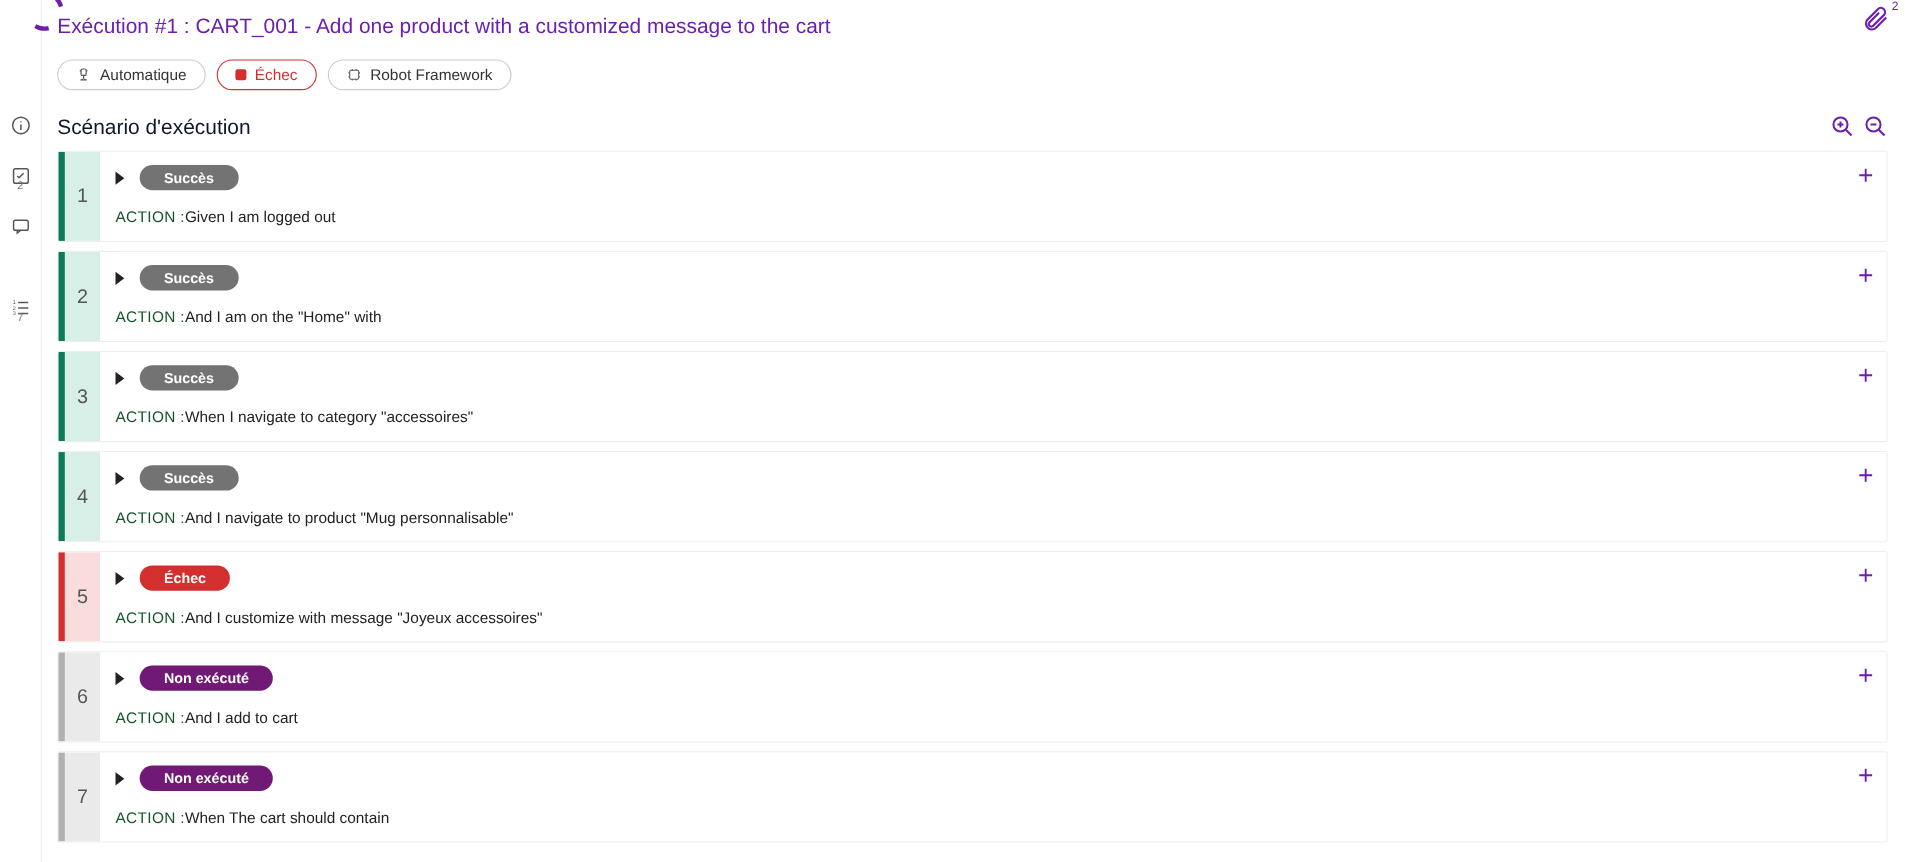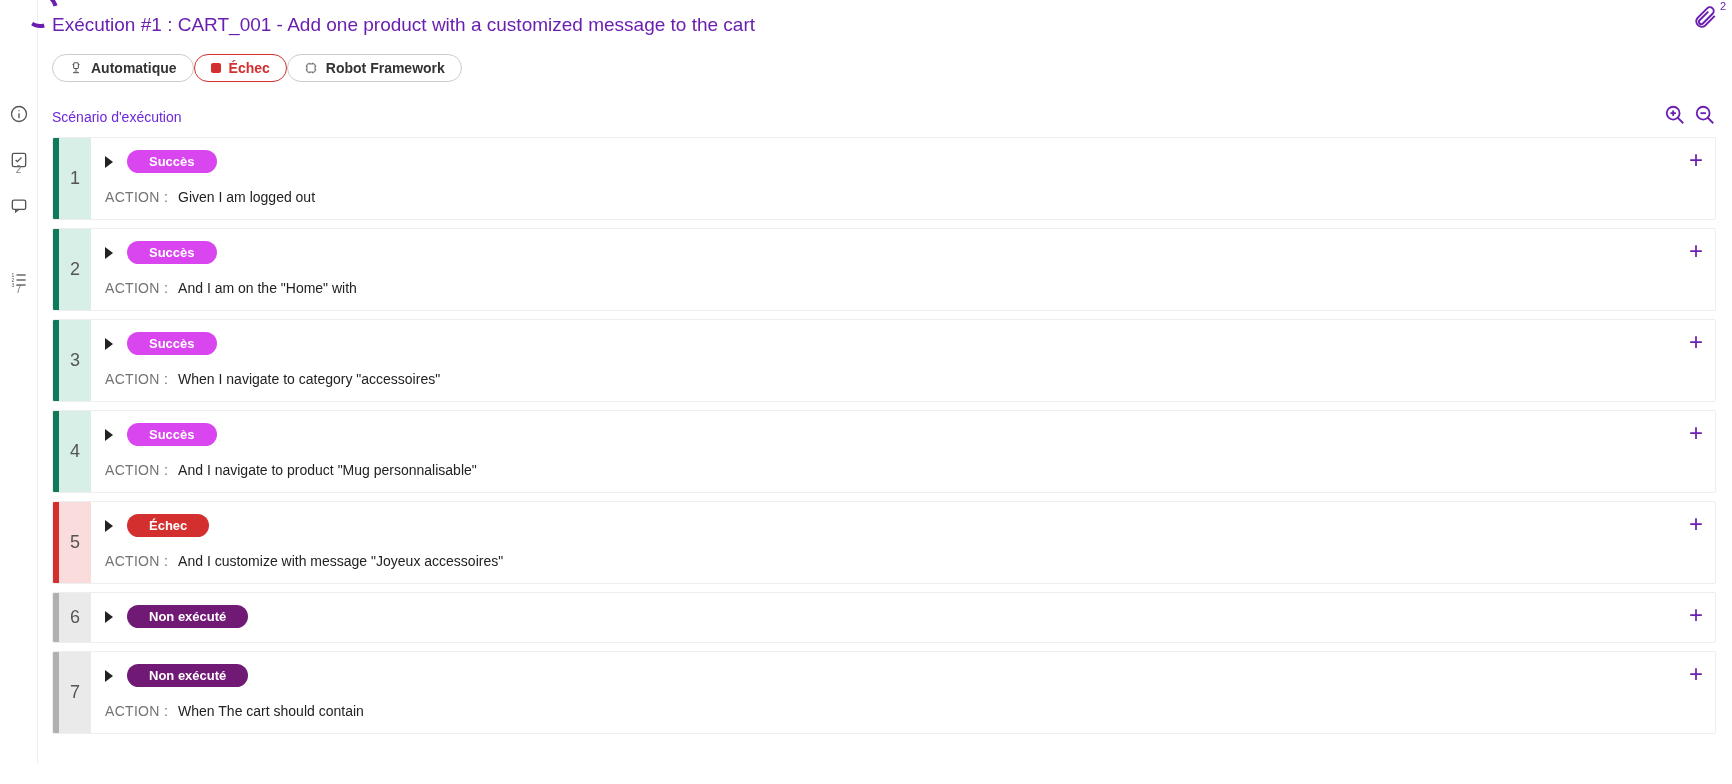--- a/index.html
+++ b/index.html
@@ -37,21 +37,21 @@
   }
   .main { flex:1; padding: 6px 12px 30px 10px; position:relative; }
 
   .title {
     color: #6b1fb0;
     font-weight: 400;
     font-size: 19px;
     margin: 8px 0 18px 4px;
   }
 
-  .chips { display:flex; margin-left:4px; margin-bottom:22px; align-items:flex-start;font-weight:bold; }
+  .chips { display:flex; gap:10px; margin-left:4px; margin-bottom:22px; align-items:flex-start; }
   .chip {
     border: 1px solid #ccc;
     background:#fff;
     border-radius: 16px;
     padding: 5px 16px;
     font-size: 14px;
     color:#333;
     display:flex; align-items:center; gap:8px;
   }
   .chip svg { width:14px; height:14px; }
@@ -66,21 +66,21 @@
     top:4px; right:6px;
     color:#6b1fb0;
     display:flex; align-items:flex-start; gap:2px;
   }
   .topright .attach-badge { font-size:11px; color:#6b1fb0; position:relative; top:-4px; }
 
   .section-head {
     display:flex; align-items:center; justify-content:space-between;
     margin:4px 4px 8px 4px;
   }
-  .section-title { color:#6d28d9; font-size:14px; font-weight:500; }
+  .section-title { color:#0f172a; font-size:19px; font-weight:500; }
   .zoom-btns { display:flex; gap:8px; color:#6b1fb0; }
   .zoom-btns svg { width:22px; height:22px; stroke:#6b1fb0; }
 
   .steps { display:flex; flex-direction:column; gap:8px; margin-left:4px; margin-right:4px; }
 
   .step {
     display:flex;
     border:1px solid #eee;
     border-radius:2px;
     overflow:hidden;
@@ -101,30 +101,30 @@
   .step .body { flex:1; background:#fff; padding:12px 14px 14px 14px; position:relative; }
   .step .row1 { display:flex; align-items:center; gap:14px; }
   .caret { width:0; height:0; border-top:6px solid transparent; border-bottom:6px solid transparent; border-left:8px solid #222; cursor:pointer; }
   .badge-pill {
     padding:4px 22px;
     border-radius:14px;
     font-size:13px;
     font-weight:600;
     color:#fff;
   }
-  .badge-pill.success { background:#d946ef; }
+  .badge-pill.success { background:#737373; }
   .badge-pill.fail    { background:#d32f2f; }
   .badge-pill.notrun  { background:#701a75; }
   .step .plus {
     position:absolute; top:10px; right:12px;
     color:#6b1fb0; font-size:24px; font-weight:300; line-height:1;
     cursor:pointer;
   }
   .row2 { margin-top:16px; font-size:14px; color:#222; }
-  .row2 .label { color:#737373; letter-spacing:0.3px; margin-right:10px; }
+  .row2 .label { color:#14532d; letter-spacing:0.3px; margin-right:0; }
 
   .purple-ring {
     position:absolute;
     left:-16px; top:-8px;
     width:36px; height:36px;
     border-radius:50%;
     border:4px solid #6b1fb0;
     border-top-color:transparent;
     transform:rotate(120deg);
     clip-path: inset(0 0 50% 0);
@@ -299,20 +299,21 @@
         </div>
         <div class="step notrun">
           <div class="bar"></div>
           <div class="num">6</div>
           <div class="body">
             <div class="row1">
               <div class="caret"></div>
               <span class="badge-pill notrun">Non exécuté</span>
             </div>
             <div class="plus">+</div>
+            <div class="row2"><span class="label">ACTION :</span><span>And I add to cart</span></div>
           </div>
         </div>
         <div class="step notrun">
           <div class="bar"></div>
           <div class="num">7</div>
           <div class="body">
             <div class="row1">
               <div class="caret"></div>
               <span class="badge-pill notrun">Non exécuté</span>
             </div>

